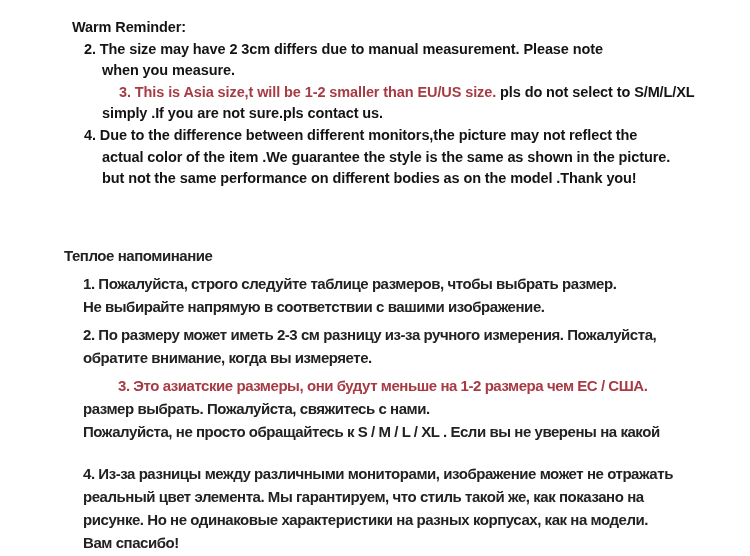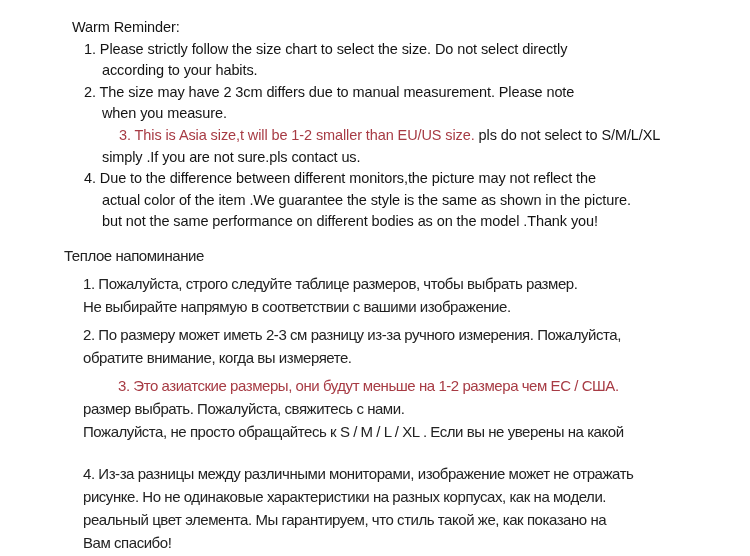--- a/index.html
+++ b/index.html
@@ -9,20 +9,21 @@
     --accent-red: #a73b44;
   }
   * { margin: 0; padding: 0; box-sizing: border-box; }
   html, body { background: var(--bg); }
   .page {
     position: relative;
     width: 750px;
     height: 556px;
     background: var(--bg);
     overflow: hidden;
+    font-weight: bold;
   }
 
   
   .en {
     position: absolute;
     left: 72px;
     top: 17px;
     font-family: "Liberation Sans", sans-serif;
     font-size: 14.5px;
     line-height: 21.6px;
@@ -52,24 +53,20 @@
   .red { color: var(--accent-red); margin-left: 35px; }
 </style>
 </head>
 <body>
 
 <div class="page">
 
   <section class="en">
     <div class="heading">Warm Reminder:</div>
 
-    <div>
-      <div class="line num"><span>1. Please strictly follow the size chart to select the size. Do not select directly</span></div>
-      <div class="line"><span>according to your habits.</span></div>
-    </div>
 
     <div>
       <div class="line num"><span>2. The size may have 2 3cm differs due to manual measurement. Please note</span></div>
       <div class="line"><span>when you measure.</span></div>
     </div>
 
     <div>
       <div class="line num"><span class="red">3. This is Asia size,t will be 1-2 smaller than EU/US size.</span><span> pls do not select to S/M/L/XL</span></div>
       <div class="line"><span>simply .If you are not sure.pls contact us.</span></div>
     </div>
@@ -95,19 +92,19 @@
     </div>
 
     <div class="item">
       <div class="line"><span class="red">3. Это азиатские размеры, они будут меньше на 1-2 размера чем ЕС / США.</span></div>
       <div class="line"><span>размер выбрать. Пожалуйста, свяжитесь с нами.</span></div>
       <div class="line"><span>Пожалуйста, не просто обращайтесь к S / M / L / XL . Если вы не уверены на какой</span></div>
     </div>
 
     <div class="item gap-large">
       <div class="line"><span>4. Из-за разницы между различными мониторами, изображение может не отражать</span></div>
+      <div class="line"><span>реальный цвет элемента. Мы гарантируем, что стиль такой же, как показано на</span></div>
       <div class="line"><span>рисунке. Но не одинаковые характеристики на разных корпусах, как на модели.</span></div>
-      <div class="line"><span>реальный цвет элемента. Мы гарантируем, что стиль такой же, как показано на</span></div>
       <div class="line"><span>Вам спасибо!</span></div>
     </div>
   </section>
 
 </div>
 
 </body></html>

